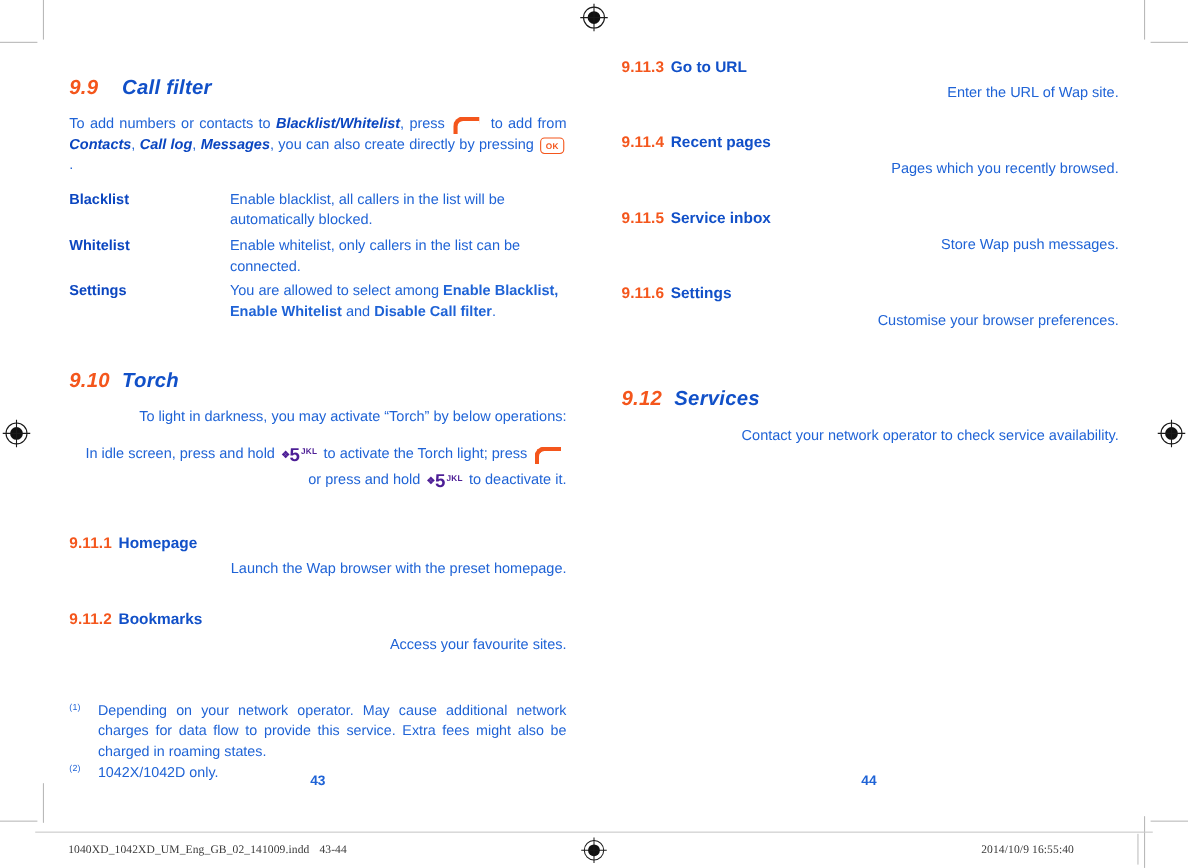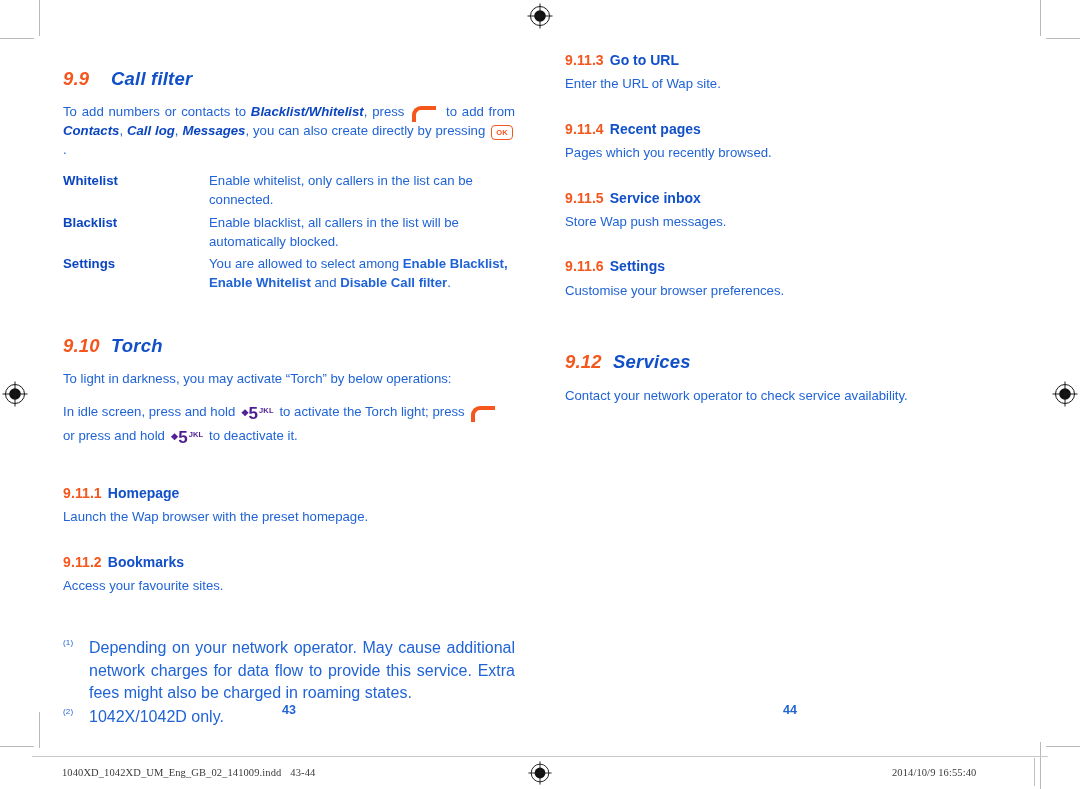--- a/index.html
+++ b/index.html
@@ -76,20 +76,21 @@
   }
   .h2 .num { color: #F4561C; letter-spacing: 0.1px; }
   .h2 .ttl { color: #1150C8; margin-left: 6px; }
 
   
   p.body {
     margin: 0 0 13px 0;
     color: #1F63D6;
     font-size: 13.2px;
     line-height: 1.42;
+    text-align: right;
   }
   p.just {
     text-align: justify;
   }
   p.body b, .bold { font-weight: bold; color: #0B46C0; font-style: italic; }
 
   
   .deflist { margin: 4px 0 0 0; }
   .defrow {
     display: flex;
@@ -188,21 +189,21 @@
     width: 26px;
     flex: 0 0 26px;
     color: #1F63D6;
     font-size: 8px;
     padding-top: 1px;
     letter-spacing: 0.2px;
   }
   .fnrow .txt {
     flex: 1;
     color: #1F63D6;
-    font-size: 16px;
+    font-size: 13px;
     line-height: 1.42;
     text-align: justify;
   }
 
   
   .pagenum {
     position: absolute;
     top: 703px;
     color: #1F63D6;
     font-size: 12.5px;
@@ -310,26 +311,26 @@
 
     <h1 class="h1">
       <span class="num">9.9</span>
       <span class="ttl">Call filter</span>
     </h1>
 
     <p class="body just"><span>To add numbers or contacts to </span><b>Blacklist/Whitelist</b><span>, press </span><span class="key-hook"></span><span> to add from </span><b>Contacts</b><span>, </span><b>Call log</b><span>, </span><b>Messages</b><span>, you can also create directly by pressing </span><span class="key-ok">OK</span><span>.</span></p>
 
     <div class="deflist">
       <div class="defrow">
+        <div class="term">Blacklist</div>
+        <div class="desc">Enable blacklist, all callers in the list will be automatically blocked.</div>
+      </div>
+      <div class="defrow">
         <div class="term">Whitelist</div>
         <div class="desc">Enable whitelist, only callers in the list can be connected.</div>
-      </div>
-      <div class="defrow">
-        <div class="term">Blacklist</div>
-        <div class="desc">Enable blacklist, all callers in the list will be automatically blocked.</div>
       </div>
       <div class="defrow">
         <div class="term">Settings</div>
         <div class="desc"><span>You are allowed to select among </span><b>Enable Blacklist,</b> <b>Enable Whitelist</b><span> and </span><b>Disable Call filter</b><span>.</span></div>
       </div>
     </div>
 
     <div class="gap-lg"></div>
 
     <h1 class="h1">

